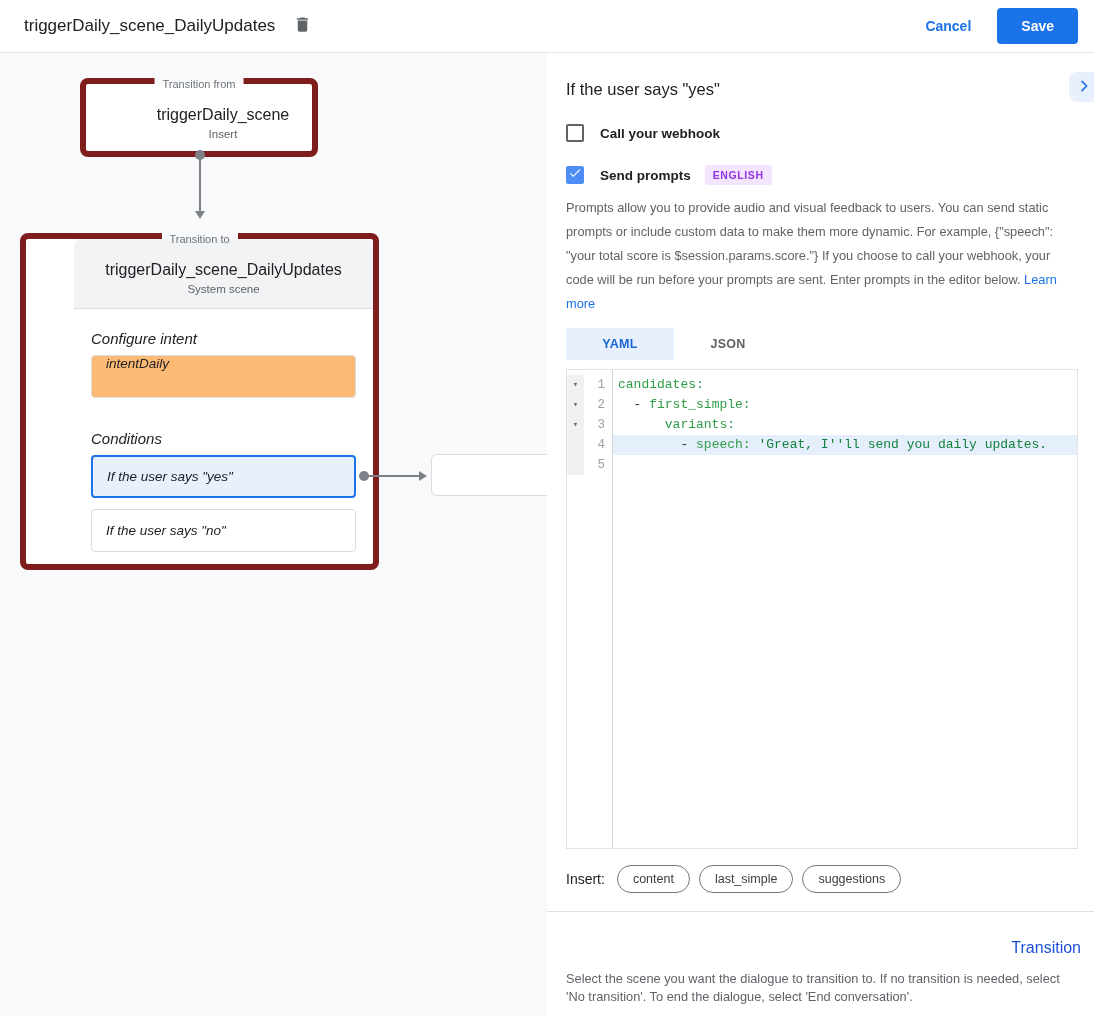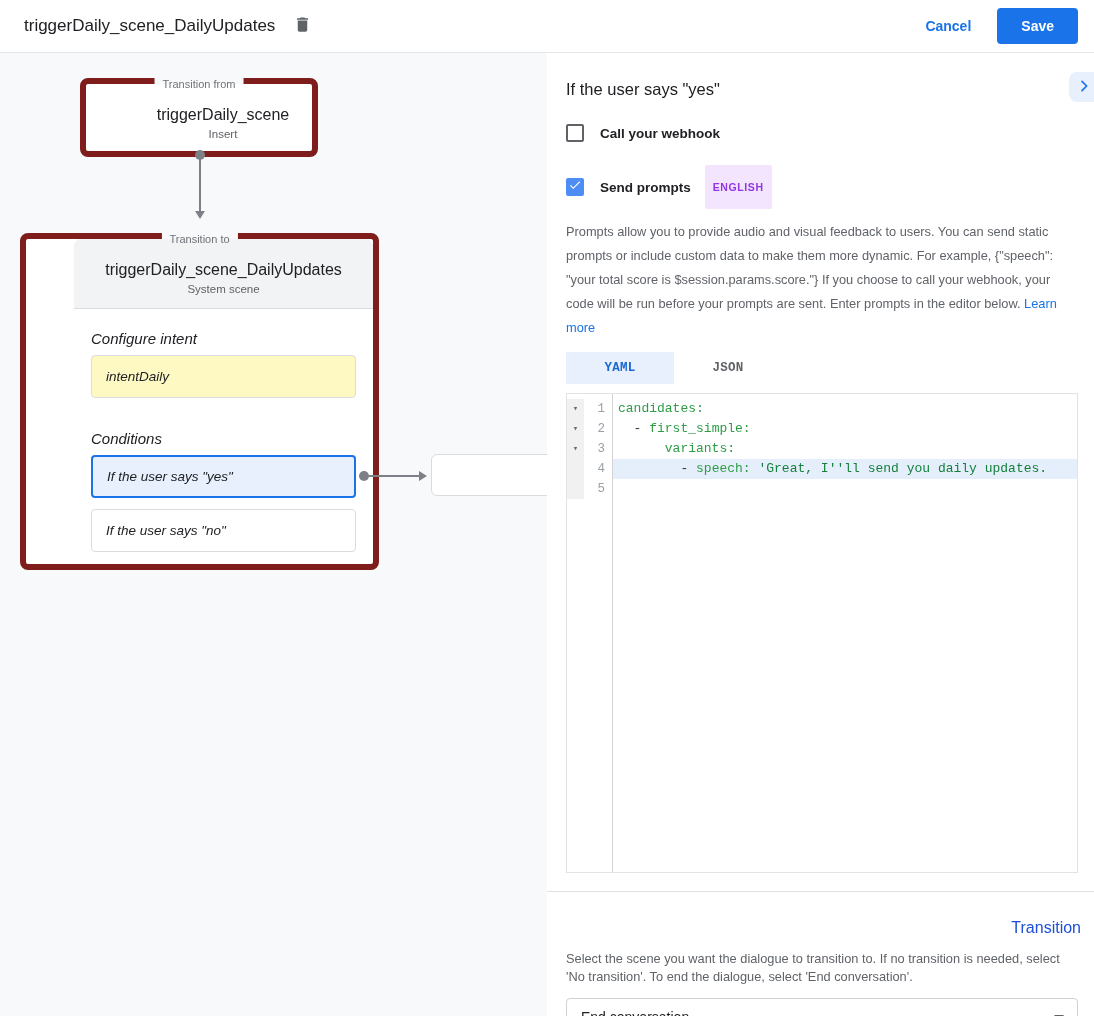--- a/index.html
+++ b/index.html
@@ -39,22 +39,22 @@
   .hline { position:absolute; left:369px; top:422px; width:51px; height:2px; background:#7d8187; }
   .harrow { position:absolute; left:419px; top:418px; width:0; height:0;
     border-top:5px solid transparent; border-bottom:5px solid transparent; border-left:8px solid #7d8187; }
 
   .to-card { left:20px; top:180px; width:359px; height:337px; }
   .to-card .dbox-legend { background:linear-gradient(to bottom,#f8f9fa 50%,#f1f3f4 50%); }
   .card-header { height:70px; background:#f1f3f4; border-bottom:1px solid #dadce0;
     border-radius:7px 7px 0 0; display:flex; flex-direction:column; align-items:center; justify-content:center; padding-top:8px; }
   .card-body { padding:0 17px;font-style:italic; }
   .section-label { font-size:15px; color:#202124; }
-  .intent-box { margin-top:8px; height:43px; border:1px solid #dadce0; border-radius:4px; background:#fef9c3;
-    display:flex; align-items:center; padding-left:14px; font-size:13.5px; cursor:pointer; }
+  .intent-box { margin-top:8px; height:43px; border:1px solid #dadce0; border-radius:4px; background:#fdba74;
+    display:flex; padding-left:14px; font-size:13.5px; cursor:pointer; }
   .cond { height:43px; border:1px solid #dadce0; border-radius:4px; background:#fff;
     display:flex; align-items:center; padding-left:14px; font-size:13.5px; cursor:pointer; }
   .cond.selected { border:2px solid #1a73e8; background:#e8f0fe; }
   .empty-box { position:absolute; left:431px; top:401px; width:130px; height:42px;
     background:#fff; border:1px solid #dadce0; border-radius:6px; }
 
   
   .rp-title { margin-top:27px; font-size:16.5px; font-weight:400; color:#202124; }
   .collapse-btn { position:absolute; top:19px; right:-6px; width:34px; height:30px;
     background:#e8f0fe; border:none; border-radius:8px; cursor:pointer;
@@ -62,29 +62,29 @@
 
   .check-row { display:flex; align-items:center; gap:16px; }
   .row-webhook { margin-top:25px; }
   .row-prompts { margin-top:23px; }
   .checkbox { width:18px; height:18px; border-radius:2px; flex:none; cursor:pointer; }
   .checkbox.unchecked { border:2px solid #5f6368; background:#fff; }
   .checkbox.checked { background:#4e8df6; border:2px solid #4e8df6;
     display:flex; align-items:center; justify-content:center; }
   .check-label { font-size:13.5px; font-weight:bold; color:#202124; }
   .lang-badge { margin-left:12px; background:#f3e5fd; color:#9334e6; font-size:10.5px;
-    font-weight:bold; letter-spacing:0.6px; padding:16px 8px; border-radius:2px; }
+    font-weight:bold; letter-spacing:0.6px; padding:4px 8px; border-radius:2px; }
 
   .desc { margin-top:11px; width:515px; font-size:12.8px; line-height:24px; color:#5f6368; }
   .learn-more { color:#1a73e8; text-decoration:none; cursor:pointer; }
 
   .tabs { margin-top:12px; display:flex; }
   .tab { width:108px; height:32px; display:flex; align-items:center; justify-content:center;
     font-size:12.5px; font-weight:bold; letter-spacing:0.3px; color:#5f6368; background:#fff;
-    border:none; cursor:pointer; font-family:Liberation Mono, monospace; }
+    border:none; cursor:pointer; font-family:Liberation Sans, sans-serif; }
   .tab.active { background:#e8f0fe; color:#1967d2; }
 
   .editor { margin-top:9px; width:512px; height:480px; border:1px solid #e3e3e3;
     display:flex; font-family:"Liberation Mono", monospace; font-size:13px; }
   .gutter-col { width:46px; flex:none; background:#fff; border-right:1px solid #d4d4d4; padding-top:5px; }
   .gutter-cell { height:20px; display:flex; align-items:center; }
   .fold { width:17px; text-align:center; font-size:9px; color:#6b6f73; background:#f1f1f1;
     height:20px; line-height:20px; cursor:pointer; }
   .lnum { flex:1; text-align:right; padding-right:7px; color:#9aa0a6; font-size:12.5px; }
   .code-col { flex:1; padding-top:5px; overflow:hidden; cursor:text; }
@@ -231,20 +231,28 @@
         </div>
       <div class="code-col">
           <div class="code-line"><span class="seg-key">candidates:</span></div>
           <div class="code-line"><span class="seg-plain">  </span><span class="seg-punct">- </span><span class="seg-key">first_simple:</span></div>
           <div class="code-line"><span class="seg-plain">      </span><span class="seg-key">variants:</span></div>
           <div class="code-line hl"><span class="seg-plain">        </span><span class="seg-punct">- </span><span class="seg-key">speech: </span><span class="seg-string">'Great, I''ll send you daily updates.</span></div>
           <div class="code-line"><span class="seg-plain"></span></div>
         </div>
     </div>
 
+    <div class="insert-row">
+      <span class="insert-label">Insert:</span>
+      <div class="chips">
+          <button class="chip">content</button>
+          <button class="chip">last_simple</button>
+          <button class="chip">suggestions</button>
+        </div>
+    </div>
 
     <div class="divider"></div>
 
     <h2 class="transition-title">Transition</h2>
     <p class="transition-desc">Select the scene you want the dialogue to transition to. If no transition is needed, select 'No transition'. To end the dialogue, select 'End conversation'.</p>
 
     <div class="dropdown">
       <span class="dropdown-value">End conversation</span>
       <span class="dropdown-caret"></span>
     </div>

